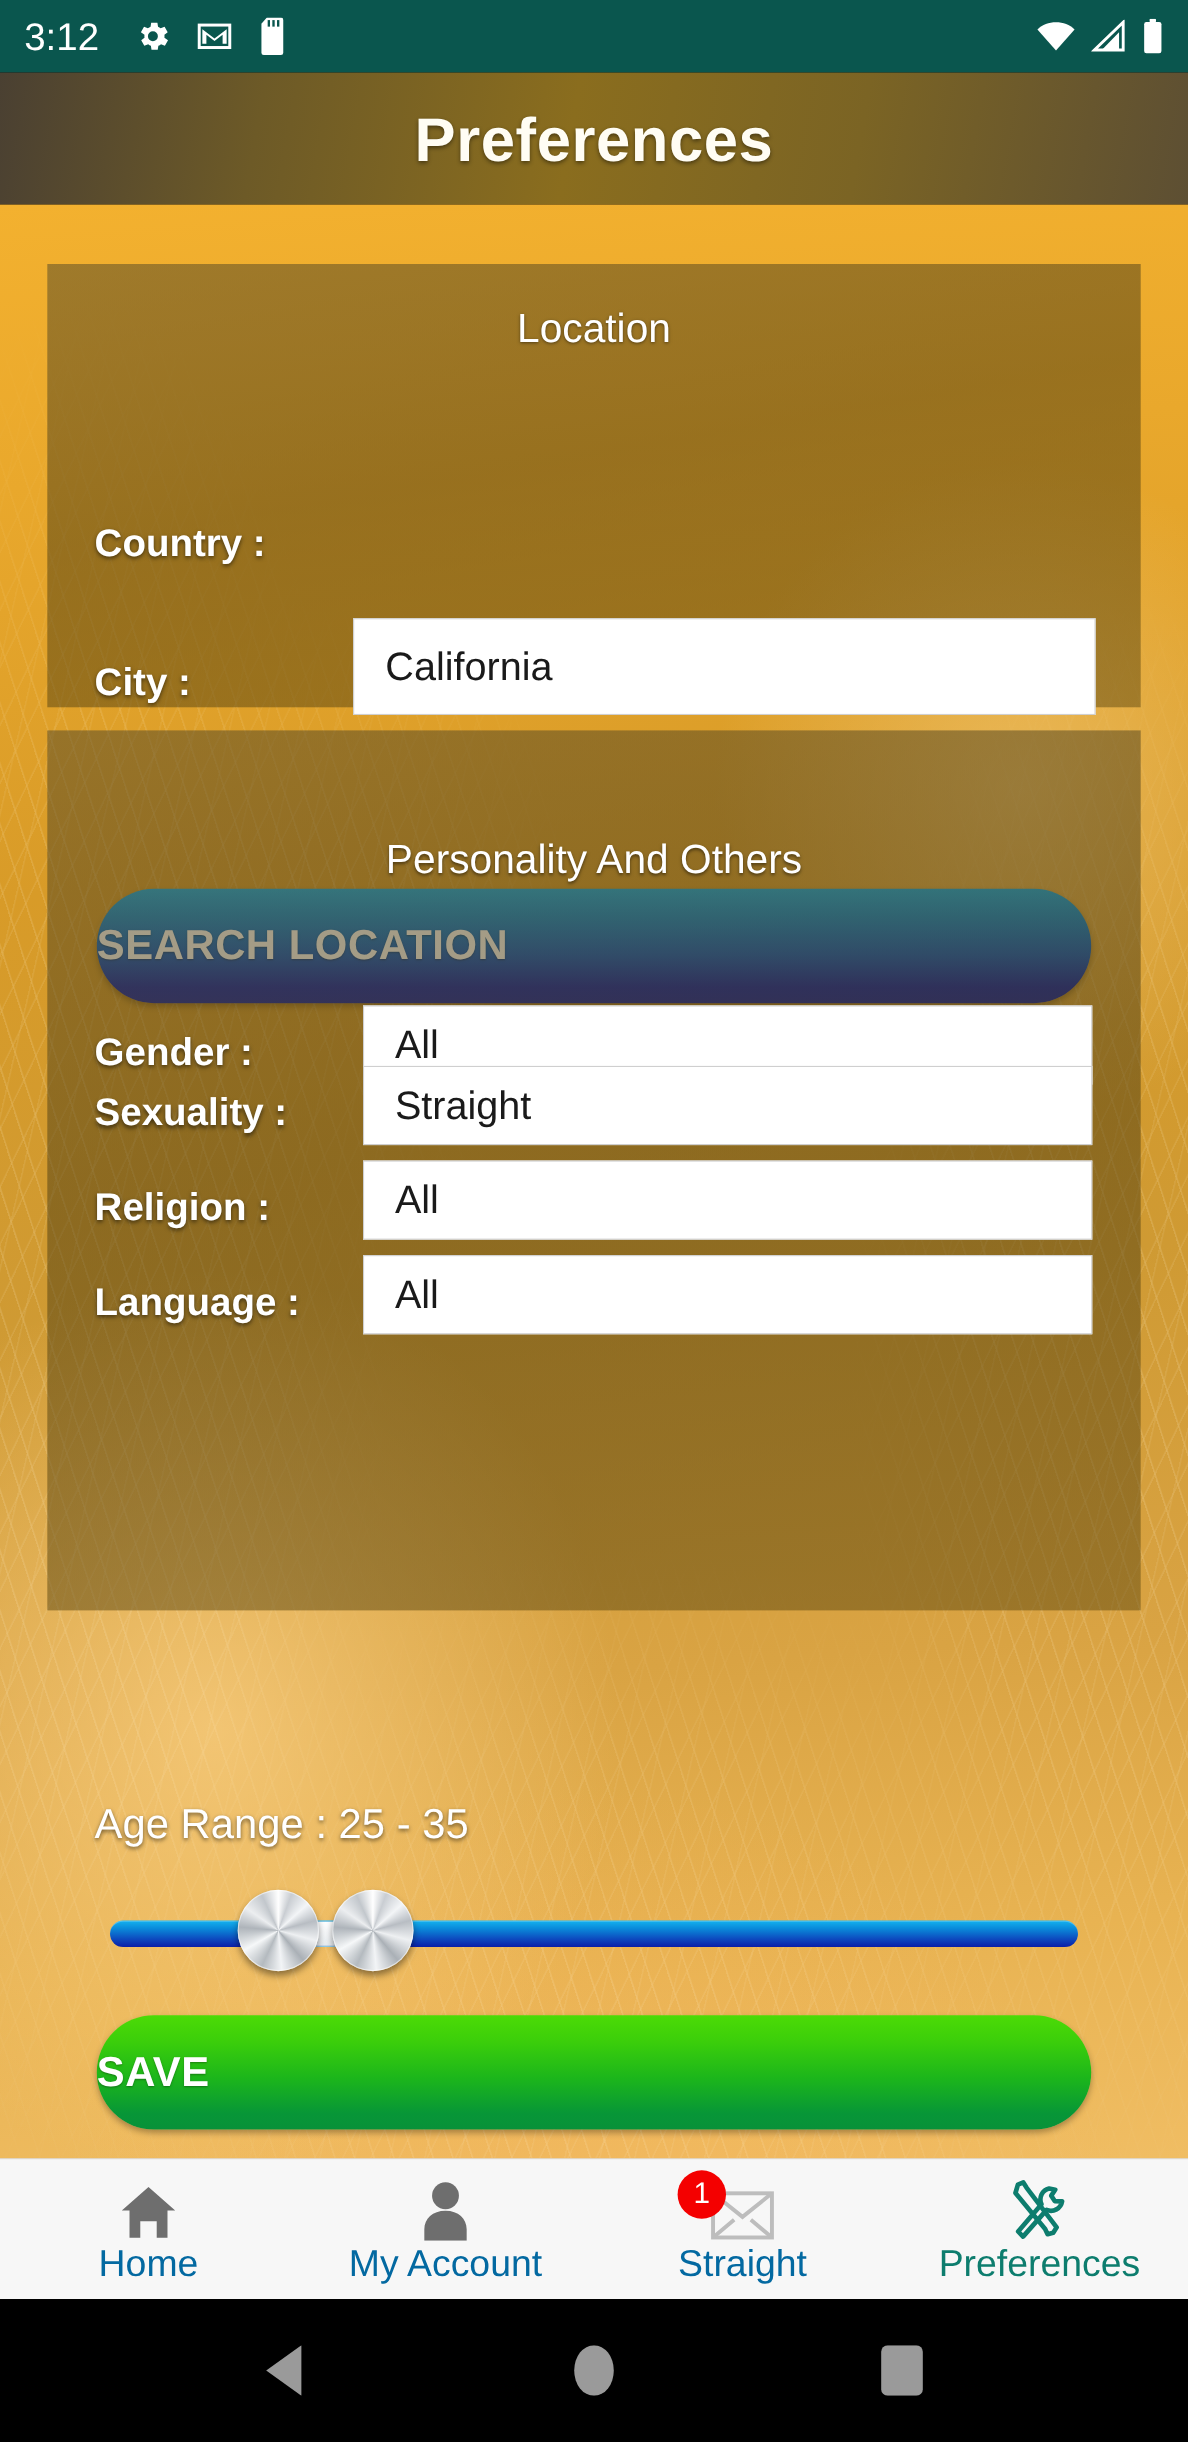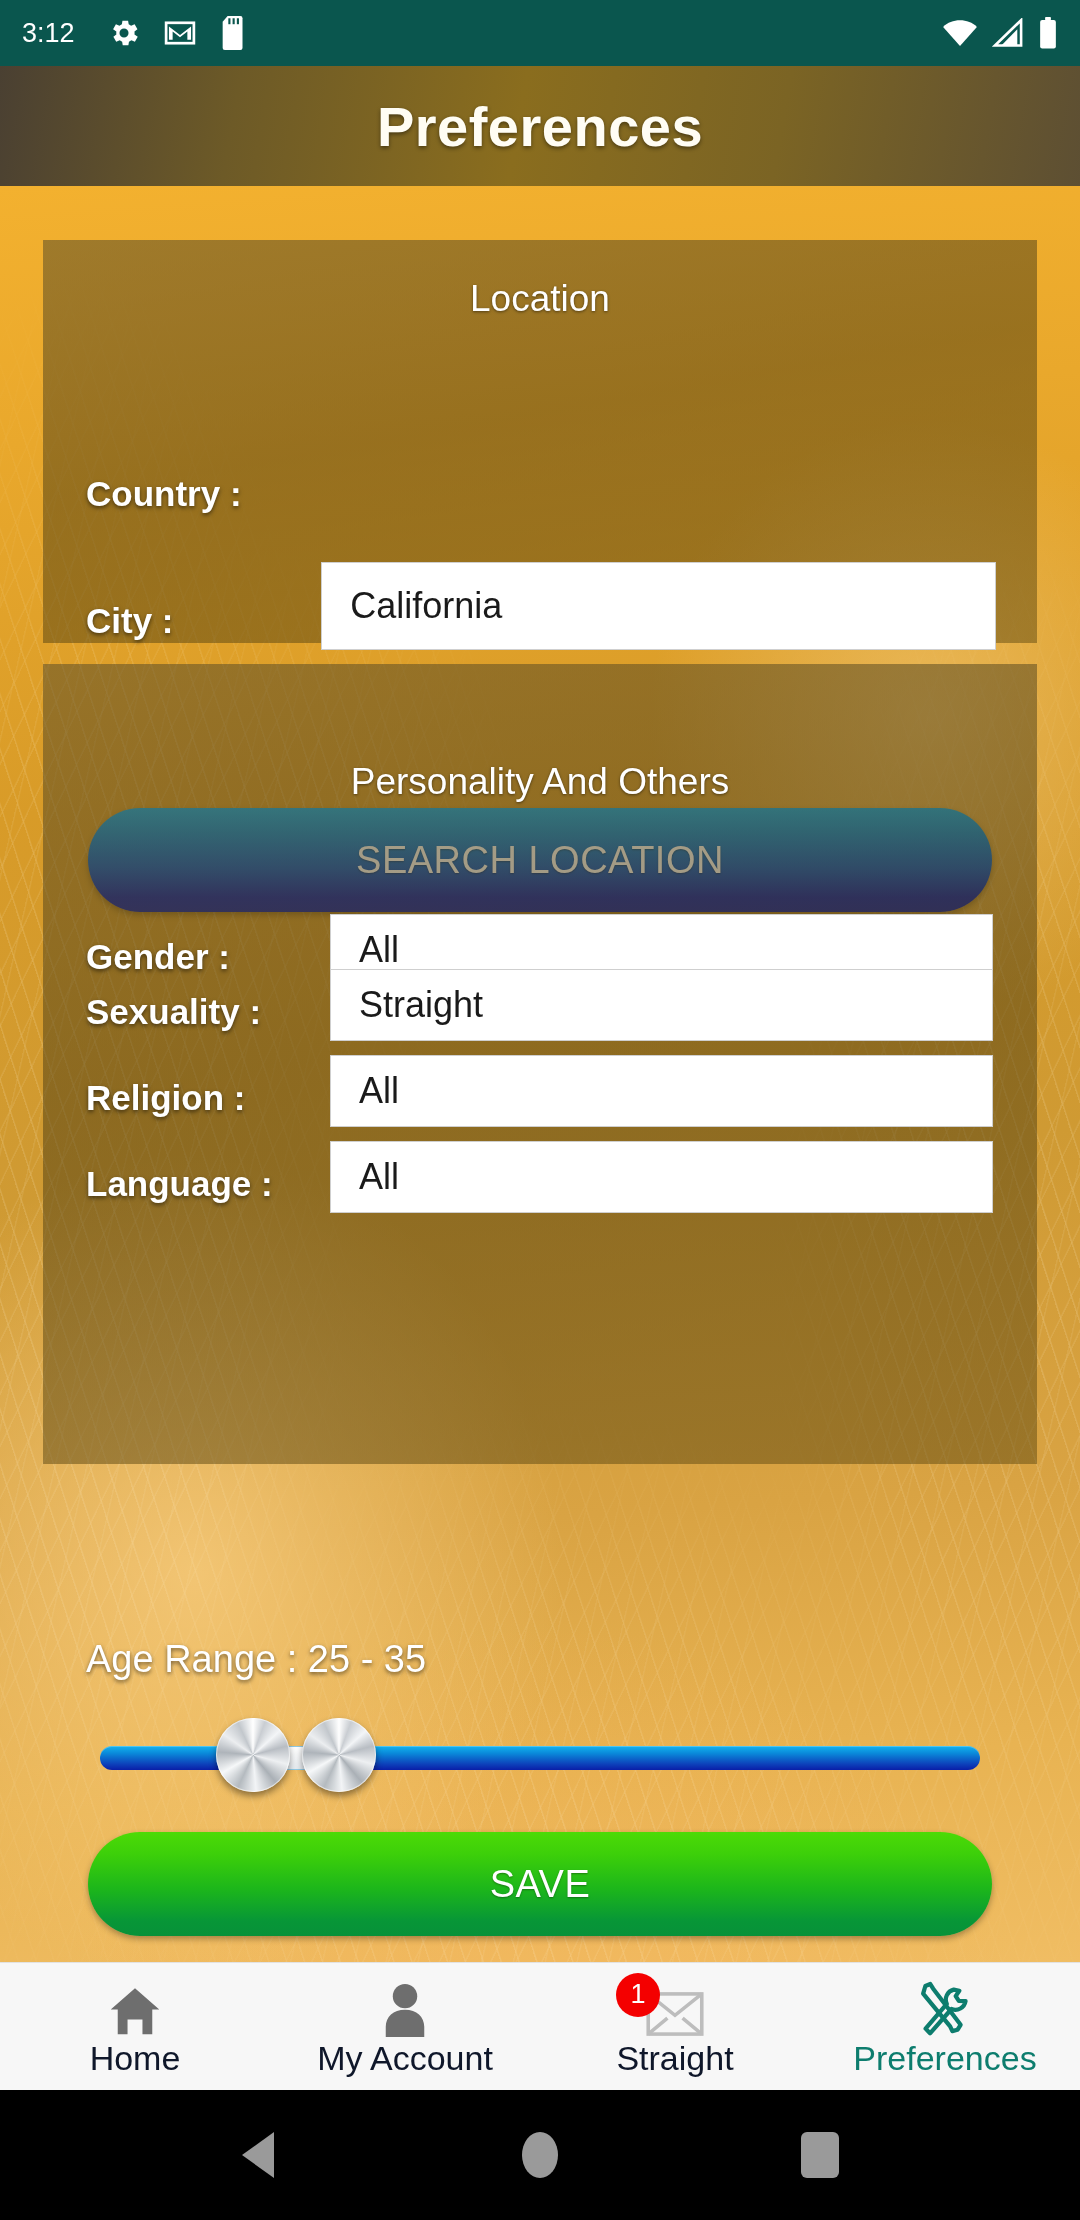--- a/index.html
+++ b/index.html
@@ -19,21 +19,21 @@
 
   
   #statusbar {
     height:66px; flex:0 0 66px;
     background:#0a564e;
     display:flex; align-items:center;
     padding:0 22px;
     color:#ffffff;
   }
   #statusbar .clock {
-    font-size:27px; letter-spacing:0px; font-weight:400;
+    font-size:35px; letter-spacing:0px; font-weight:400;
     margin-right:10px; line-height:1;
   }
   #statusbar .sb-left { display:flex; align-items:center; gap:22px; }
   #statusbar .sb-right { display:flex; align-items:center; gap:14px; margin-left:auto; }
   .sbicon { display:block; }
 
   
   #titlebar {
     height:120px; flex:0 0 120px;
     position:relative;
@@ -115,23 +115,23 @@
     display:flex; align-items:center;
     padding-left:28px;
   }
   .fbox span {
     color:#1a1a1a; font-size:36px; font-weight:400; line-height:1;
   }
 
   
   .btn {
     position:absolute;
-    display:flex; align-items:center; justify-content:center;
+    display:flex; align-items:center; 
     border:none; border-radius:999px; cursor:pointer;
-    color:#ffffff; font-size:38px; font-weight:400;
+    color:#ffffff; font-size:38px; font-weight:700;
     letter-spacing:.5px;
     text-shadow:0 1px 2px rgba(0,0,0,.35);
     font-family:"Liberation Sans", sans-serif;
   }
   #btn-search {
     left:88px; top:622px; width:904px; height:104px;
     background:linear-gradient(180deg,#0fa8e6 0%, #0a87d2 24%, #0b55c0 58%, #0b1fa6 86%, #101f9e 100%);
     box-shadow:0 3px 6px rgba(0,0,0,.3);
   }
   #btn-save {
@@ -180,21 +180,21 @@
     border-top:1px solid #e2e2e2;
     display:flex;
   }
   .navitem {
     flex:1 1 25%;
     display:flex; flex-direction:column;
     align-items:center; justify-content:center;
     gap:4px; cursor:pointer; position:relative;
   }
   .navicon { position:relative; height:58px; display:flex; align-items:flex-end; justify-content:center; }
-  .navlabel { font-size:34px; color:#0f172a; line-height:1; }
+  .navlabel { font-size:34px; color:#0369a1; line-height:1; }
   .navitem.active .navlabel { color:#0d7d6e; }
   .badge {
     position:absolute; left:-30px; top:-6px;
     width:44px; height:44px; border-radius:50%;
     background:#f40000; color:#fff;
     font-size:27px; display:flex; align-items:center; justify-content:center;
     font-weight:400;
   }
 
   

